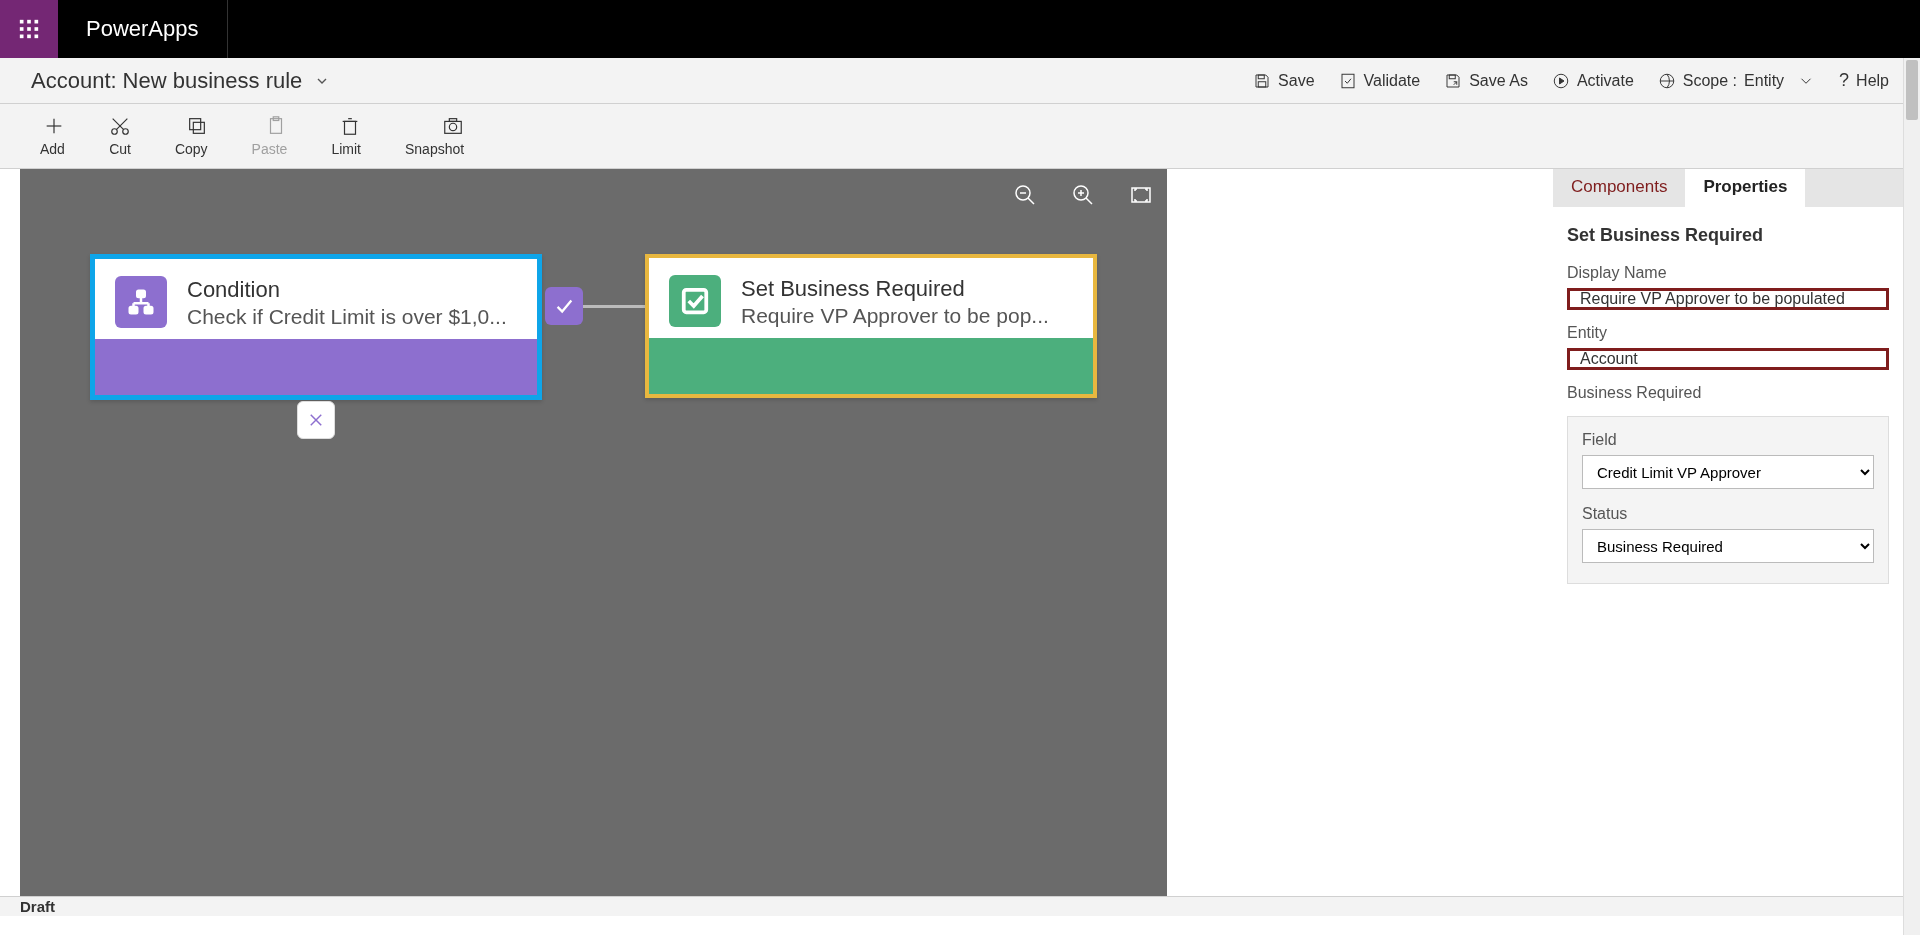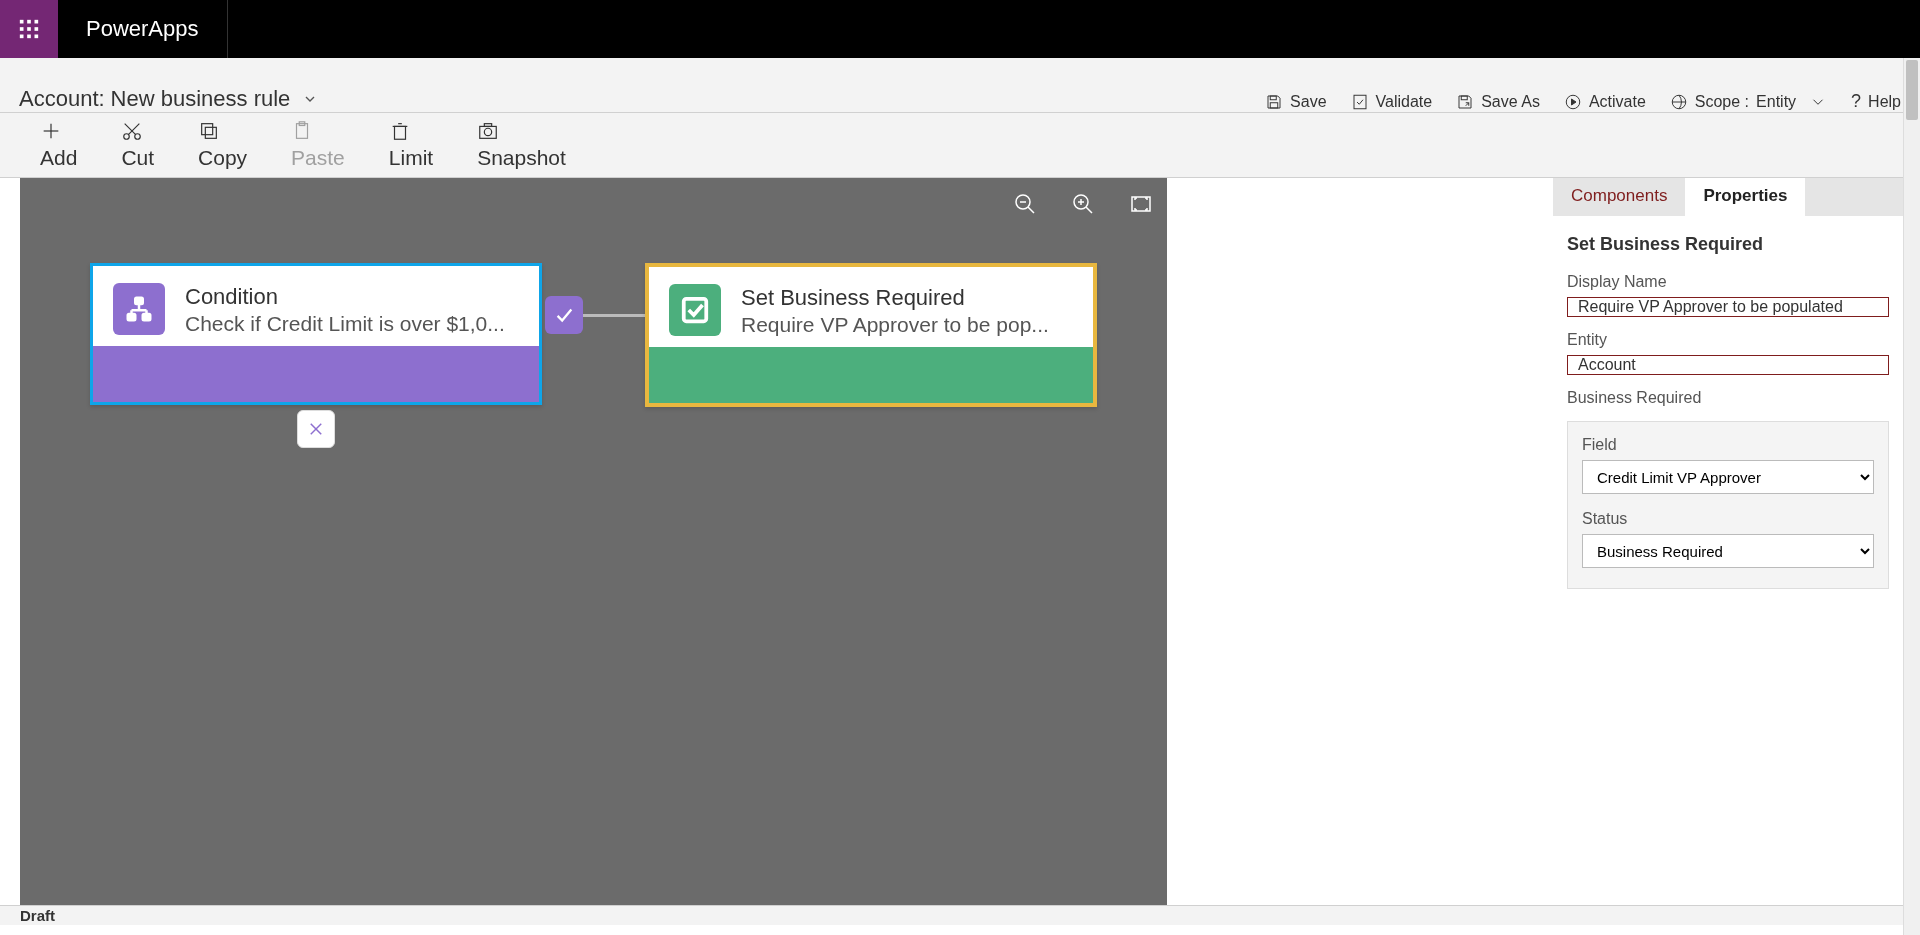--- a/index.html
+++ b/index.html
@@ -5,48 +5,48 @@
 * { box-sizing: border-box; margin: 0; padding: 0; font-family: "Segoe UI", Arial, sans-serif; }
 html, body { width: 1920px; height: 935px; overflow: hidden; background: #fff; }
 
 
 .topbar { height: 58px; background: #000; display: flex; align-items: stretch; }
 .waffle { width: 58px; background: #742774; display: flex; align-items: center; justify-content: center; }
 .waffle svg { width: 22px; height: 22px; fill: #fff; }
 .appname { display: flex; align-items: center; padding: 0 28px; color: #fff; font-size: 22px; font-weight: 400; border-right: 1px solid #333; }
 
 
-.actionbar { height: 55px; border-bottom: 1px solid #d0d0d0; display: flex; align-items: flex-end; padding: 0 19px; background: #f3f3f3; }
+.actionbar { height: 46px; border-bottom: 1px solid #d0d0d0; display: flex; align-items: center; padding: 0 31px; background: #f3f3f3; }
 .breadcrumb { font-size: 22px; color: #333; display: flex; align-items: center; gap: 6px; }
 .breadcrumb .entity { font-weight: 400; }
 .breadcrumb .name { font-weight: 400; }
 .chev-down { width: 16px; height: 16px; margin-left: 6px; }
 .actionbar-right { margin-left: auto; display: flex; align-items: center; gap: 24px; }
 .ab-btn { display: flex; align-items: center; gap: 7px; font-size: 16px; color: #333; cursor: pointer; }
 .ab-btn svg { width: 18px; height: 18px; stroke: #333; fill: none; stroke-width: 1.3; }
 .scope-sel { font-size: 16px; color: #333; display: flex; align-items: center; gap: 4px; }
 
 
 .toolbar { height: 65px; background: #f3f3f3; border-bottom: 1px solid #d0d0d0; display: flex; align-items: center; gap: 44px; padding: 0 40px; }
-.tb-btn { display: flex; flex-direction: column; align-items: flex-start; gap: 4px; font-size: 21px; color: #333; cursor: pointer; }
+.tb-btn { display: flex; flex-direction: column; align-items: flex-end; gap: 4px; font-size: 14px; color: #333; cursor: pointer; }
 .tb-btn.disabled { color: #a0a0a0; cursor: default; }
 .tb-btn svg { width: 22px; height: 22px; stroke: #333; fill: none; stroke-width: 1.3; }
 .tb-btn.disabled svg { stroke: #a0a0a0; }
 
 
 .main { display: flex; height: calc(935px - 58px - 57px - 65px - 28px); }
 
 
 .canvas-wrap { flex: 1; padding: 0 0 0 20px; }
 .canvas { width: 1147px; height: 100%; background: #6b6b6b; position: relative; }
 .canvas-tools { position: absolute; top: 14px; right: 14px; display: flex; gap: 34px; }
 .canvas-tools svg { width: 24px; height: 24px; stroke: #fff; fill: none; stroke-width: 1.5; cursor: pointer; }
 
 
-.card { position: absolute; background: #fff; border: 3px solid #0ea5e9; box-shadow: 0 2px 4px rgba(0,0,0,.15); }
+.card { position: absolute; background: #fff; border: 5px solid #0ea5e9; box-shadow: 0 2px 4px rgba(0,0,0,.15); }
 .card-head { display: flex; align-items: center; gap: 20px; padding: 16px 20px 10px 20px; }
 .card-icon { width: 52px; height: 52px; border-radius: 6px; display: flex; align-items: center; justify-content: center; flex-shrink: 0; }
 .card-icon svg { width: 30px; height: 30px; fill: #fff; stroke: #fff; }
 .card-title { font-size: 22px; color: #333; line-height: 1.35; }
 .card-sub { font-size: 21px; color: #555; white-space: nowrap; overflow: hidden; text-overflow: ellipsis; max-width: 340px; }
 .card-foot { height: 56px; }
 
 .cond-card { left: 70px; top: 85px; width: 452px; }
 .cond-card .card-icon { background: #8d6fcf; }
 .cond-card .card-foot { background: #8d6fcf; }
@@ -64,21 +64,21 @@
 .action-card .card-foot { background: #4caf7d; }
 
 
 .panel { width: 350px; margin-left: 14px; background: #fff; display:flex; flex-direction:column;}
 .tabs { display: flex; background: #e5e5e5; height: 38px; }
 .tab { padding: 8px 18px; font-size: 17px; color: #7f1d1d; cursor: pointer; }
 .tab.active { background: #fff; color: #222; font-weight: 600; }
 .panel-body { padding: 18px 14px; flex:1; }
 .panel-title { font-size: 18px; font-weight: 600; color: #333; margin-bottom: 18px; }
 .field-label { font-size: 16px; color: #555; margin-bottom: 6px; margin-top: 14px; }
-.field-input { width: 100%; height: 20px; border: 1px solid #7f1d1d; padding: 8px 10px; font-size: 16px; color: #333; background: #fff; }
+.field-input { width: 100%; height: 20px; border: 3px solid #7f1d1d; padding: 8px 10px; font-size: 16px; color: #333; background: #fff; }
 .field-input.ro { background: #fff; }
 .fieldset { border: 1px solid #ddd; background: #f4f4f4; padding: 14px 14px 20px 14px; margin-top: 14px; }
 .fieldset .inner-label { font-size: 16px; color: #555; margin-bottom: 6px; }
 .select-wrap { position: relative; }
 .select-wrap select { width: 100%; height: 34px; border: 1px solid #bbb; background: #fff; font-size: 15px; padding: 0 10px; appearance: auto; }
 
 .statusbar { height: 20px; background: #f3f3f3; border-top: 1px solid #d0d0d0; display: flex; align-items: center; padding: 0 20px; font-size: 15px; font-weight: 600; color: #333; }
 
 .main-right-scroll { position: absolute; right: 0; top: 58px; bottom: 0; width: 17px; background: #f0f0f0; border-left: 1px solid #ddd; }
 .main-right-scroll .thumb { position: absolute; left: 2px; right: 2px; top: 2px; height: 60px; background: #c0c0c0; border-radius: 2px; }

